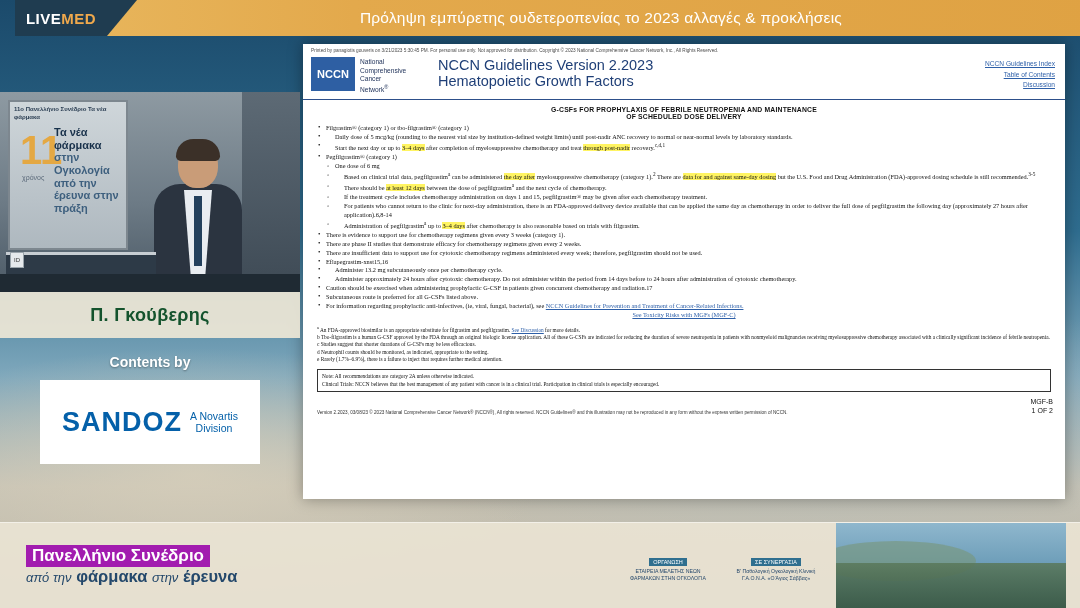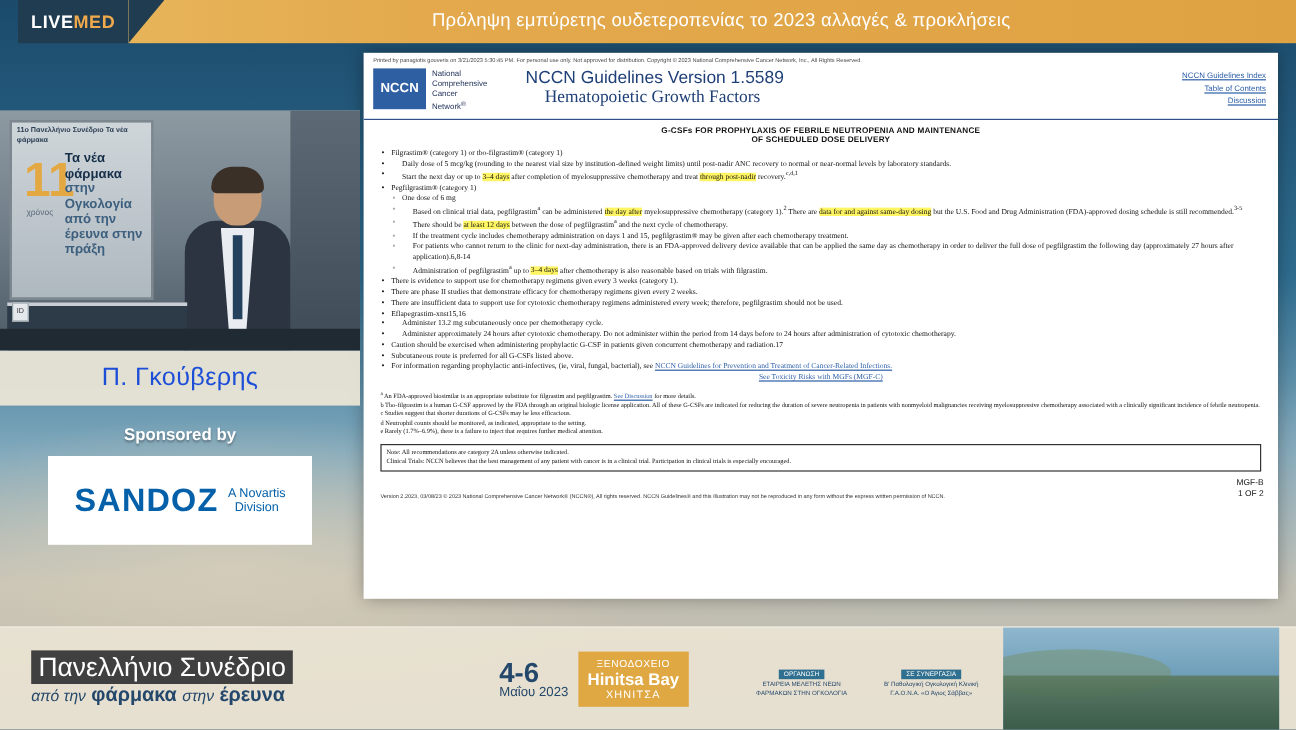--- a/index.html
+++ b/index.html
@@ -123,32 +123,32 @@
     position:absolute; left:10px; bottom:24px; width:14px; height:16px;
     background:#e5e9ec; border:1px solid #9aa4ab; font-size:6px; color:#333;
     display:flex; align-items:center; justify-content:center;
   }
   .speaker-name-bar {
     width:300px; height:46px;
     background:rgba(238,231,214,.92);
     display:flex; align-items:center; justify-content:center;
   }
   .speaker-name {
-    color:#1d4ed8; font-size:21px; font-weight:normal; letter-spacing:.3px;
+    color:#14532d; font-size:18px; font-weight:bold; letter-spacing:.3px;
   }
   .sponsor-block {
     width:300px; padding-top:16px;
     display:flex; flex-direction:column; align-items:center;
   }
   .sponsor-label {
     color:#ffffff; font-size:14px; font-weight:bold; margin-bottom:10px;
     text-shadow:0 1px 2px rgba(0,0,0,.35);
   }
   .sponsor-logo {
-    width:220px; height:74px; background:#ffffff;
+    width:220px; height:84px; background:#ffffff;
     display:flex; align-items:center; justify-content:center; gap:8px;
   }
   .sponsor-logo-main {
     color:#0460a9; font-size:27px; font-weight:bold; letter-spacing:1px;
   }
   .sponsor-logo-sub {
     color:#0460a9; font-size:10.5px; line-height:1.15; text-align:center;
   }
   
   .slide {
@@ -176,21 +176,21 @@
   }
   .nccn-words {
     font-size:6.6px; line-height:1.32; color:#23355c; width:72px;
     font-family:"Liberation Sans", sans-serif; flex:none; padding-top:1px;
   }
   .slide-title-wrap { flex:1; padding-left:6px; }
   .slide-title1 {
     font-size:14.5px; color:#1f3f77; font-family:"Liberation Sans", sans-serif; font-weight:normal;
   }
   .slide-title2 {
-    font-size:14.5px; color:#1f3f77; font-family:Liberation Serif, serif; font-weight:normal;margin-left:16px;
+    font-size:14.5px; color:#1f3f77; font-family:Liberation Sans, sans-serif; font-weight:normal;
   }
   .slide-links {
     text-align:right; font-size:6.6px; color:#2d5fa8; line-height:1.6;
     font-family:"Liberation Sans", sans-serif; padding-top:2px; width:130px;
   }
   .slide-links div { text-decoration:underline; cursor:pointer; }
   .slide-subtitle {
     text-align:center; font-size:6.8px; font-weight:bold; padding:6px 0 2px 0;
     font-family:"Liberation Sans", sans-serif; letter-spacing:.2px;
   }
@@ -227,21 +227,21 @@
     background:rgba(233,227,211,.93);
     z-index:18; display:flex; align-items:center;
     border-top:1px solid rgba(255,255,255,.5);
   }
   .bb-left { display:flex; align-items:center; padding-left:16px; width:400px; }
   .bb-num { font-size:40px; font-weight:bold; color:#dca63f; line-height:1; }
   .bb-num sup { font-size:14px; }
   .bb-chronos { font-size:8px; color:#6a6a6a; display:block; text-align:center; margin-top:2px; }
   .bb-texts { margin-left:10px; }
   .bb-line1 {
-    background:#404040; color:#ffffff; font-size:22px; font-weight:normal;
+    background:#a21caf; color:#ffffff; font-size:17px; font-weight:bold;
     padding:1px 6px; display:inline-block;
   }
   .bb-line2 { font-size:16.5px; font-weight:bold; color:#24486b; margin-top:2px; }
   .bb-line2 .thin { font-weight:normal; font-style:italic; font-size:13px; }
   .bb-line2 .org { color:#d99b35; }
   .bb-line3 { font-size:16.5px; font-weight:bold; color:#24486b; }
   .bb-line3 .thin { font-weight:normal; font-style:italic; font-size:13px; }
   .bb-mid { display:flex; align-items:center; gap:8px; padding-left:16px; }
   .bb-date { font-size:23px; font-weight:bold; color:#24486b; line-height:1; }
   .bb-date small { display:block; font-size:11px; font-weight:normal; }
@@ -285,21 +285,21 @@
     <div class="topbar-title">Πρόληψη εμπύρετης ουδετεροπενίας το 2023 αλλαγές &amp; προκλήσεις</div>
   </div>
 </div>
 
 <div class="slide">
   <div class="slide-printline">Printed by panagiotis gouveris on 3/21/2023 5:30:45 PM. For personal use only. Not approved for distribution. Copyright © 2023 National Comprehensive Cancer Network, Inc., All Rights Reserved.</div>
   <div class="slide-header">
     <div class="nccn-logo">NCCN</div>
     <div class="nccn-words">National<br>Comprehensive<br>Cancer<br>Network<sup>®</sup></div>
     <div class="slide-title-wrap">
-      <div class="slide-title1">NCCN Guidelines Version 1.5589</div>
+      <div class="slide-title1">NCCN Guidelines Version 2.2023</div>
       <div class="slide-title2">Hematopoietic Growth Factors</div>
     </div>
     <div class="slide-links">
       <div>NCCN Guidelines Index</div>
       <div>Table of Contents</div>
       <div>Discussion</div>
     </div>
   </div>
 
   <div class="slide-subtitle">
@@ -373,51 +373,40 @@
       <div class="sv-hair"></div>
     </div>
     <div class="sv-laptop"></div>
     <div class="sv-desk"></div>
     <div class="sv-badge">ID</div>
   </div>
   <div class="speaker-name-bar">
     <div class="speaker-name">Π. Γκούβερης</div>
   </div>
   <div class="sponsor-block">
-    <div class="sponsor-label">Sponsored by</div>
+    <div class="sponsor-label">Contents by</div>
     <div class="sponsor-logo">
       <div class="sponsor-logo-main">SANDOZ</div>
       <div class="sponsor-logo-sub">A Novartis<br>Division</div>
     </div>
   </div>
 </div>
 
 <div class="bottom-banner">
   <div class="bb-left">
     <div class="bb-texts">
       <div><span class="bb-line1">Πανελλήνιο Συνέδριο</span></div>
       <div class="bb-line3">
         <span class="thin">από την</span>
         <span>φάρμακα</span>
         <span class="thin">στην</span>
         <span>έρευνα</span>
       </div>
     </div>
   </div>
-  <div class="bb-mid">
-    <div class="bb-date">
-      <span>4-6</span>
-      <small>Μαΐου 2023</small>
-    </div>
-    <div class="bb-hotelbox">
-      <div class="bb-hotel1">ΞΕΝΟΔΟΧΕΙΟ</div>
-      <div class="bb-hotel2">Hinitsa Bay</div>
-      <div class="bb-hotel3">ΧΗΝΙΤΣΑ</div>
-    </div>
-  </div>
   <div class="bb-right">
     <div class="bb-orgs">
       <div class="bb-org">
         <div class="bb-org-h">ΟΡΓΑΝΩΣΗ</div>
         <div class="bb-org-t">ΕΤΑΙΡΕΙΑ ΜΕΛΕΤΗΣ ΝΕΩΝ ΦΑΡΜΑΚΩΝ ΣΤΗΝ ΟΓΚΟΛΟΓΙΑ</div>
       </div>
       <div class="bb-org">
         <div class="bb-org-h">ΣΕ ΣΥΝΕΡΓΑΣΙΑ</div>
         <div class="bb-org-t">Β' Παθολογική Ογκολογική Κλινική Γ.Α.Ο.Ν.Α. «Ο Άγιος Σάββας»</div>
       </div>

